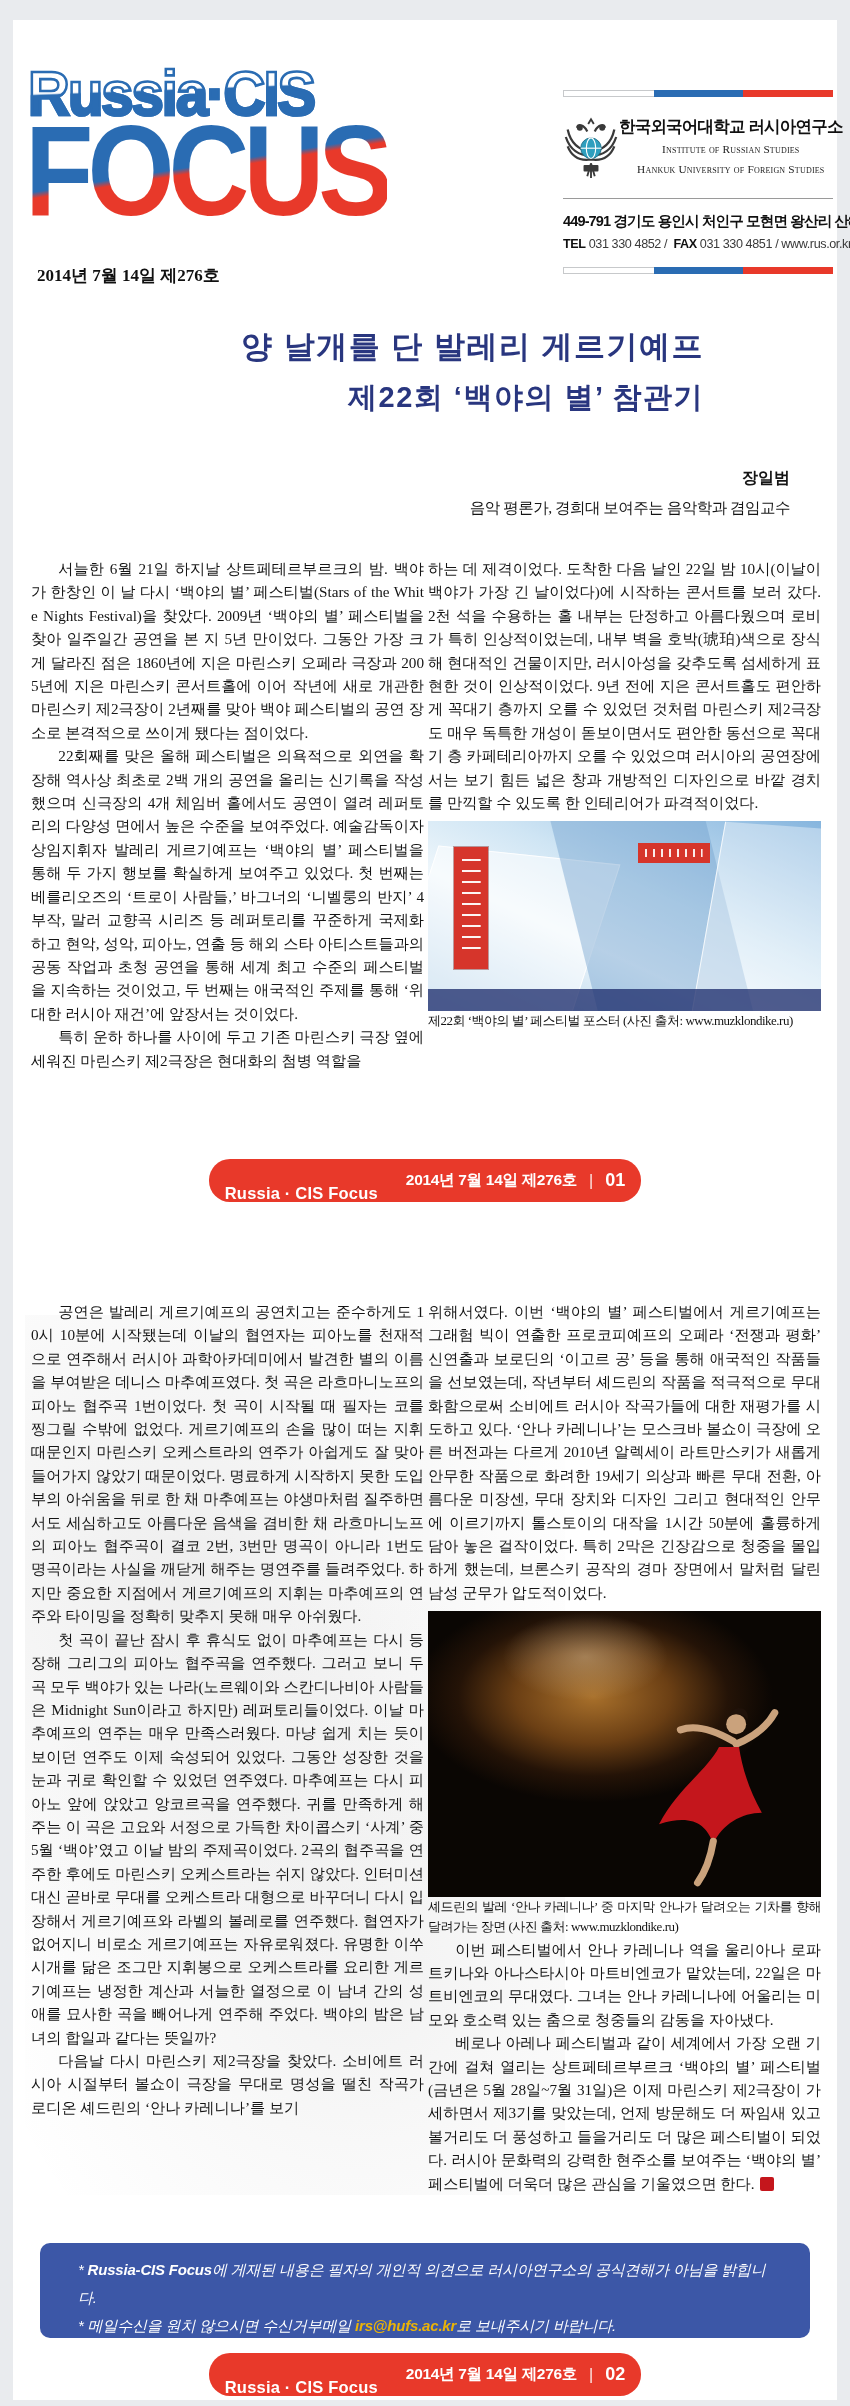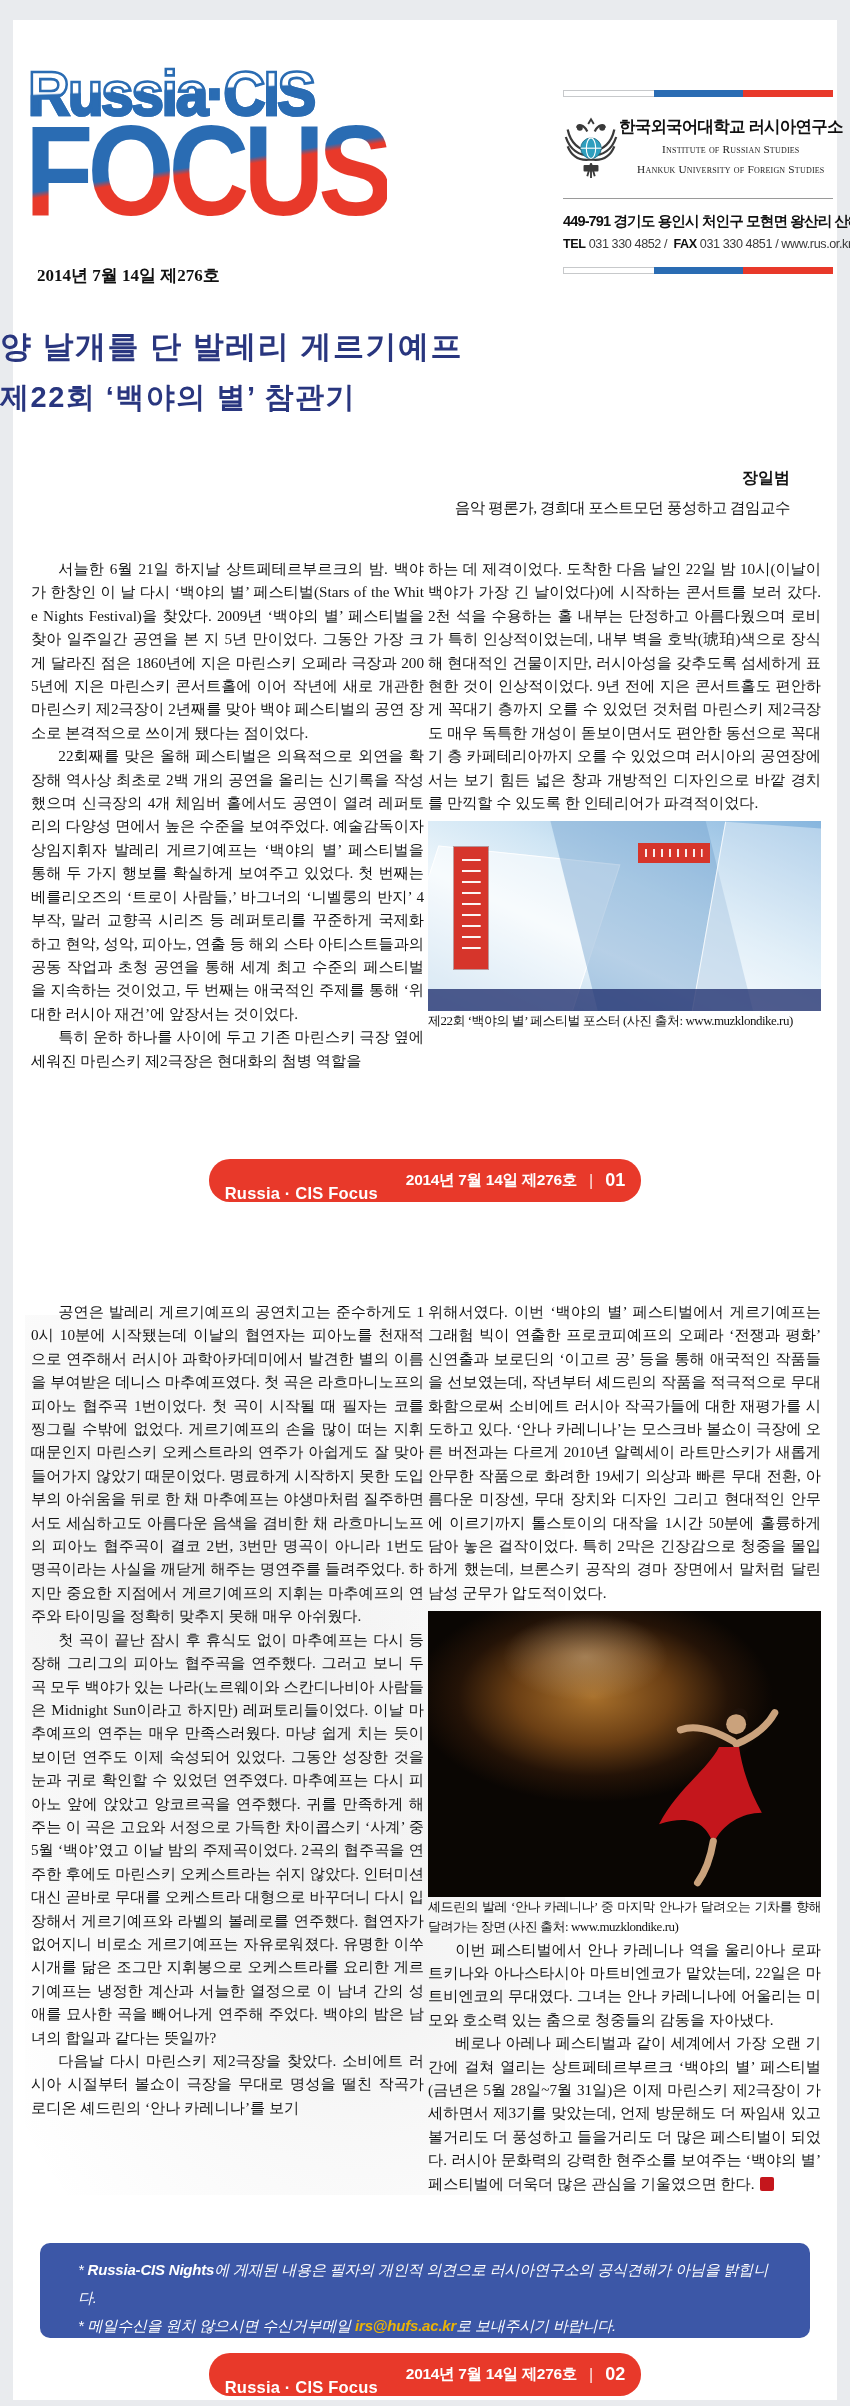--- a/index.html
+++ b/index.html
@@ -34,21 +34,21 @@
   .inst-names .ko{font-weight:800;font-size:16.5px;color:#101010;letter-spacing:-0.8px;white-space:nowrap;}
   .inst-names .en{font-family:"Liberation Serif","DejaVu Serif",serif;font-variant:small-caps;
                   font-size:11.3px;color:#1d1d1d;margin-top:4px;line-height:1.4;letter-spacing:0.2px;text-align:center;}
   .inst-rule{border-top:1.5px solid #9a9a9a;margin-top:12px;}
   .inst-addr{margin-top:13px;font-weight:700;font-size:14.6px;color:#101010;letter-spacing:-0.9px;white-space:nowrap;}
   .inst-tel{margin-top:6px;font-size:12.6px;color:#3a3a3a;letter-spacing:-0.4px;white-space:nowrap;}
   .inst-tel b{color:#101010;margin-top:12px;}
   .inst .flagbar.bottom{margin-top:16px;}
 
   
-  .title-l1,.title-l2{position:absolute;left:0;width:704px;text-align:left;z-index:2;
+  .title-l1,.title-l2{position:absolute;left:0;width:704px;text-align:right;z-index:2;
     font-family:"Liberation Sans","DejaVu Sans",sans-serif;font-weight:800;color:#29367f;}
   .title-l1{top:326px;font-size:31px;letter-spacing:1.5px;}
   .title-l2{top:378px;font-size:29px;letter-spacing:1.5px;}
   .author{position:absolute;right:60px;top:468px;text-align:right;z-index:2;}
   .author .nm{font-weight:700;font-size:16px;}
   .author .tt{font-size:15.5px;margin-top:9px;letter-spacing:-0.5px;}
 
   
   .col{position:absolute;width:393px;font-size:15.2px;line-height:23.4px;text-align:justify;
        color:#141414;word-break:break-all;z-index:2;}
@@ -166,21 +166,21 @@
       <div class="seg-w"></div>
       <div class="seg-b"></div>
       <div class="seg-r"></div>
     </div>
   </div>
 
   <div class="title-l1">양 날개를 단 발레리 게르기예프</div>
   <div class="title-l2">제22회 ‘백야의 별’ 참관기</div>
   <div class="author">
     <div class="nm">장일범</div>
-    <div class="tt">음악 평론가, 경희대 포스트모던 풍성하고 겸임교수</div>
+    <div class="tt">음악 평론가, 경희대 보여주는 음악학과 겸임교수</div>
   </div>
 
   <div class="col c1l">
     <p>서늘한 6월 21일 하지날 상트페테르부르크의 밤. 백야가 한창인 이 날 다시 ‘백야의 별’ 페스티벌(Stars of the White Nights Festival)을 찾았다. 2009년 ‘백야의 별’ 페스티벌을 찾아 일주일간 공연을 본 지 5년 만이었다. 그동안 가장 크게 달라진 점은 1860년에 지은 마린스키 오페라 극장과 2005년에 지은 마린스키 콘서트홀에 이어 작년에 새로 개관한 마린스키 제2극장이 2년째를 맞아 백야 페스티벌의 공연 장소로 본격적으로 쓰이게 됐다는 점이었다.</p>
     <p>22회째를 맞은 올해 페스티벌은 의욕적으로 외연을 확장해 역사상 최초로 2백 개의 공연을 올리는 신기록을 작성했으며 신극장의 4개 체임버 홀에서도 공연이 열려 레퍼토리의 다양성 면에서 높은 수준을 보여주었다. 예술감독이자 상임지휘자 발레리 게르기예프는 ‘백야의 별’ 페스티벌을 통해 두 가지 행보를 확실하게 보여주고 있었다. 첫 번째는 베를리오즈의 ‘트로이 사람들,’ 바그너의 ‘니벨룽의 반지’ 4부작, 말러 교향곡 시리즈 등 레퍼토리를 꾸준하게 국제화하고 현악, 성악, 피아노, 연출 등 해외 스타 아티스트들과의 공동 작업과 초청 공연을 통해 세계 최고 수준의 페스티벌을 지속하는 것이었고, 두 번째는 애국적인 주제를 통해 ‘위대한 러시아 재건’에 앞장서는 것이었다.</p>
     <p>특히 운하 하나를 사이에 두고 기존 마린스키 극장 옆에 세워진 마린스키 제2극장은 현대화의 첨병 역할을</p>
   </div>
   <div class="col c1r">
     <p class="noind">하는 데 제격이었다. 도착한 다음 날인 22일 밤 10시(이날이 백야가 가장 긴 날이었다)에 시작하는 콘서트를 보러 갔다. 2천 석을 수용하는 홀 내부는 단정하고 아름다웠으며 로비가 특히 인상적이었는데, 내부 벽을 호박(琥珀)색으로 장식해 현대적인 건물이지만, 러시아성을 갖추도록 섬세하게 표현한 것이 인상적이었다. 9년 전에 지은 콘서트홀도 편안하게 꼭대기 층까지 오를 수 있었던 것처럼 마린스키 제2극장도 매우 독특한 개성이 돋보이면서도 편안한 동선으로 꼭대기 층 카페테리아까지 오를 수 있었으며 러시아의 공연장에서는 보기 힘든 넓은 창과 개방적인 디자인으로 바깥 경치를 만끽할 수 있도록 한 인테리어가 파격적이었다.</p>
     <div class="poster">
@@ -222,21 +222,21 @@
       </svg>
     </div>
     <p class="figcap noind">셰드린의 발레 ‘안나 카레니나’ 중 마지막 안나가 달려오는 기차를 향해 달려가는 장면 (사진 출처: www.muzklondike.ru)</p>
     <p>이번 페스티벌에서 안나 카레니나 역을 울리아나 로파트키나와 아나스타시아 마트비엔코가 맡았는데, 22일은 마트비엔코의 무대였다. 그녀는 안나 카레니나에 어울리는 미모와 호소력 있는 춤으로 청중들의 감동을 자아냈다.</p>
     <p><span>베로나 아레나 페스티벌과 같이 세계에서 가장 오랜 기간에 걸쳐 열리는 상트페테르부르크 ‘백야의 별’ 페스티벌(금년은 5월 28일~7월 31일)은 이제 마린스키 제2극장이 가세하면서 제3기를 맞았는데, 언제 방문해도 더 짜임새 있고 볼거리도 더 풍성하고 들을거리도 더 많은 페스티벌이 되었다. 러시아 문화력의 강력한 현주소를 보여주는 ‘백야의 별’ 페스티벌에 더욱더 많은 관심을 기울였으면 한다.</span><span class="endmark">R</span></p>
   </div>
 
   <div class="notice">
     <div>
       <span>*</span>
-      <span class="brand">Russia-CIS Nights</span><span>에 게재된 내용은 필자의 개인적 의견으로 러시아연구소의 공식견해가 아님을 밝힙니다.</span>
+      <span class="brand">Russia-CIS Focus</span><span>에 게재된 내용은 필자의 개인적 의견으로 러시아연구소의 공식견해가 아님을 밝힙니다.</span>
     </div>
     <div>
       <span>*</span>
       <span>메일수신을 원치 않으시면 수신거부메일 </span><span class="email">irs@hufs.ac.kr</span><span>로 보내주시기 바랍니다.</span>
     </div>
   </div>
 
   <div class="pill pill2">
     <span class="brand">Russia · CIS Focus</span>
     <span class="date">2014년 7월 14일 제276호</span>

